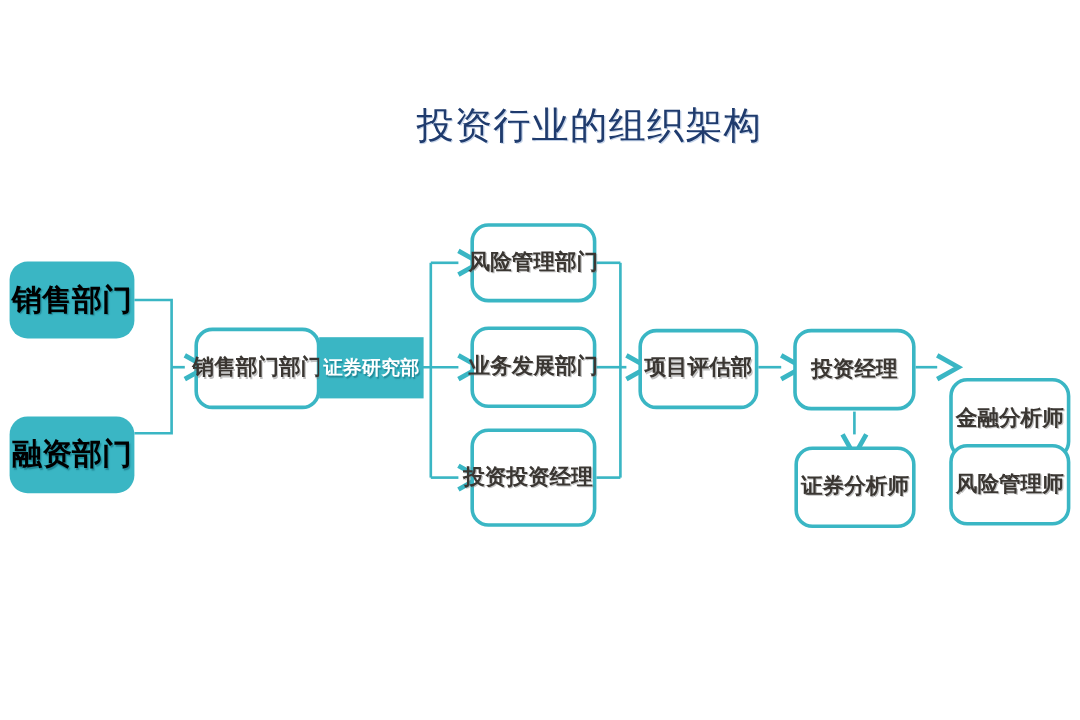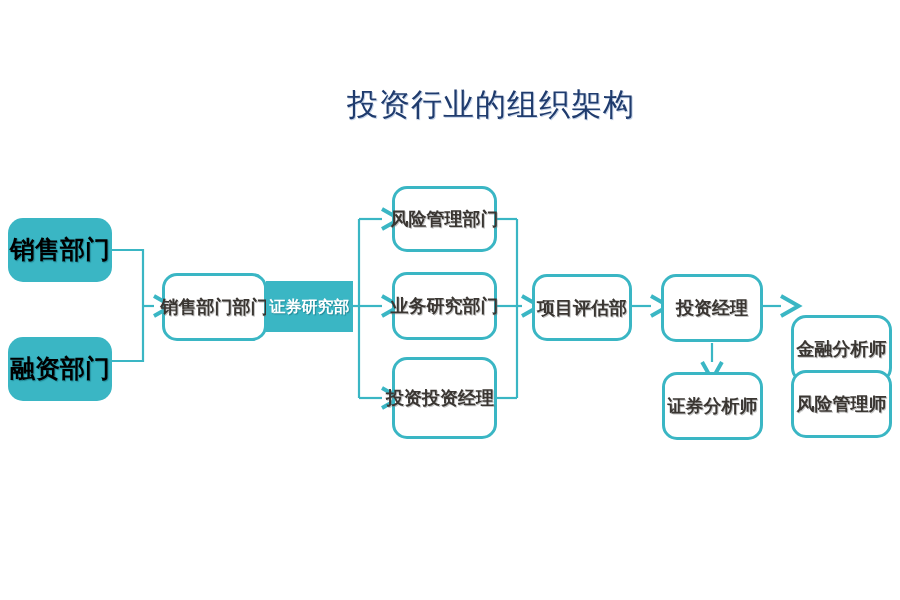--- a/index.html
+++ b/index.html
@@ -88,44 +88,44 @@
       <path d="M841,341 V360" marker-end="url(#arw)"></path>
     </g>
   </svg>
 
   <div class="title">投资行业的组织架构</div>
 
   <div id="nodes">
       <div class="node filled" style="left: 8px; top: 218px; width: 104px; height: 64px;">
         <div class="node-line">销售部门</div>
       </div>
-      <div class="node filled" style="left: 8px; top: 337px; width: 104px; height: 64px; text-align: center;">
+      <div class="node filled" style="left: 8px; top: 347px; width: 104px; height: 64px; text-align: center;">
         <div class="node-line">融资部门</div>
       </div>
       <div class="node outlined" style="left: 162px; top: 273px; width: 105px; height: 68px;">
         <div class="node-line">销售部门</div>
         <div class="node-line">部门</div>
       </div>
       <div class="node tag" style="left: 266px; top: 281px; width: 87px; height: 51px;">
         <div class="node-line">证券</div>
         <div class="node-line">研究部</div>
       </div>
       <div class="node outlined" style="left: 392px; top: 186px; width: 105px; height: 66px;">
         <div class="node-line">风险</div>
         <div class="node-line">管理部门</div>
       </div>
       <div class="node outlined" style="left: 392px; top: 272px; width: 105px; height: 68px;">
         <div class="node-line">业务</div>
-        <div class="node-line">研究部门</div>
+        <div class="node-line">发展部门</div>
       </div>
       <div class="node outlined" style="left: 392px; top: 357px; width: 105px; height: 82px; justify-content: flex-end;">
         <div class="node-line">投资</div>
         <div class="node-line">投资经理</div>
       </div>
-      <div class="node outlined" style="left: 532px; top: 274px; width: 100px; height: 67px;">
+      <div class="node outlined" style="left: 532px; top: 274px; width: 100px; height: 67px; font-family: Liberation Mono, monospace;">
         <div class="node-line">项目</div>
         <div class="node-line">评估部</div>
       </div>
       <div class="node outlined" style="left: 661px; top: 274px; width: 102px; height: 68px;">
         <div class="node-line">投资经理</div>
       </div>
       <div class="node outlined" style="left: 791px; top: 272px; width: 101px; height: 68px; margin-top: 43px;">
         <div class="node-line">金融</div>
         <div class="node-line">分析师</div>
       </div>

